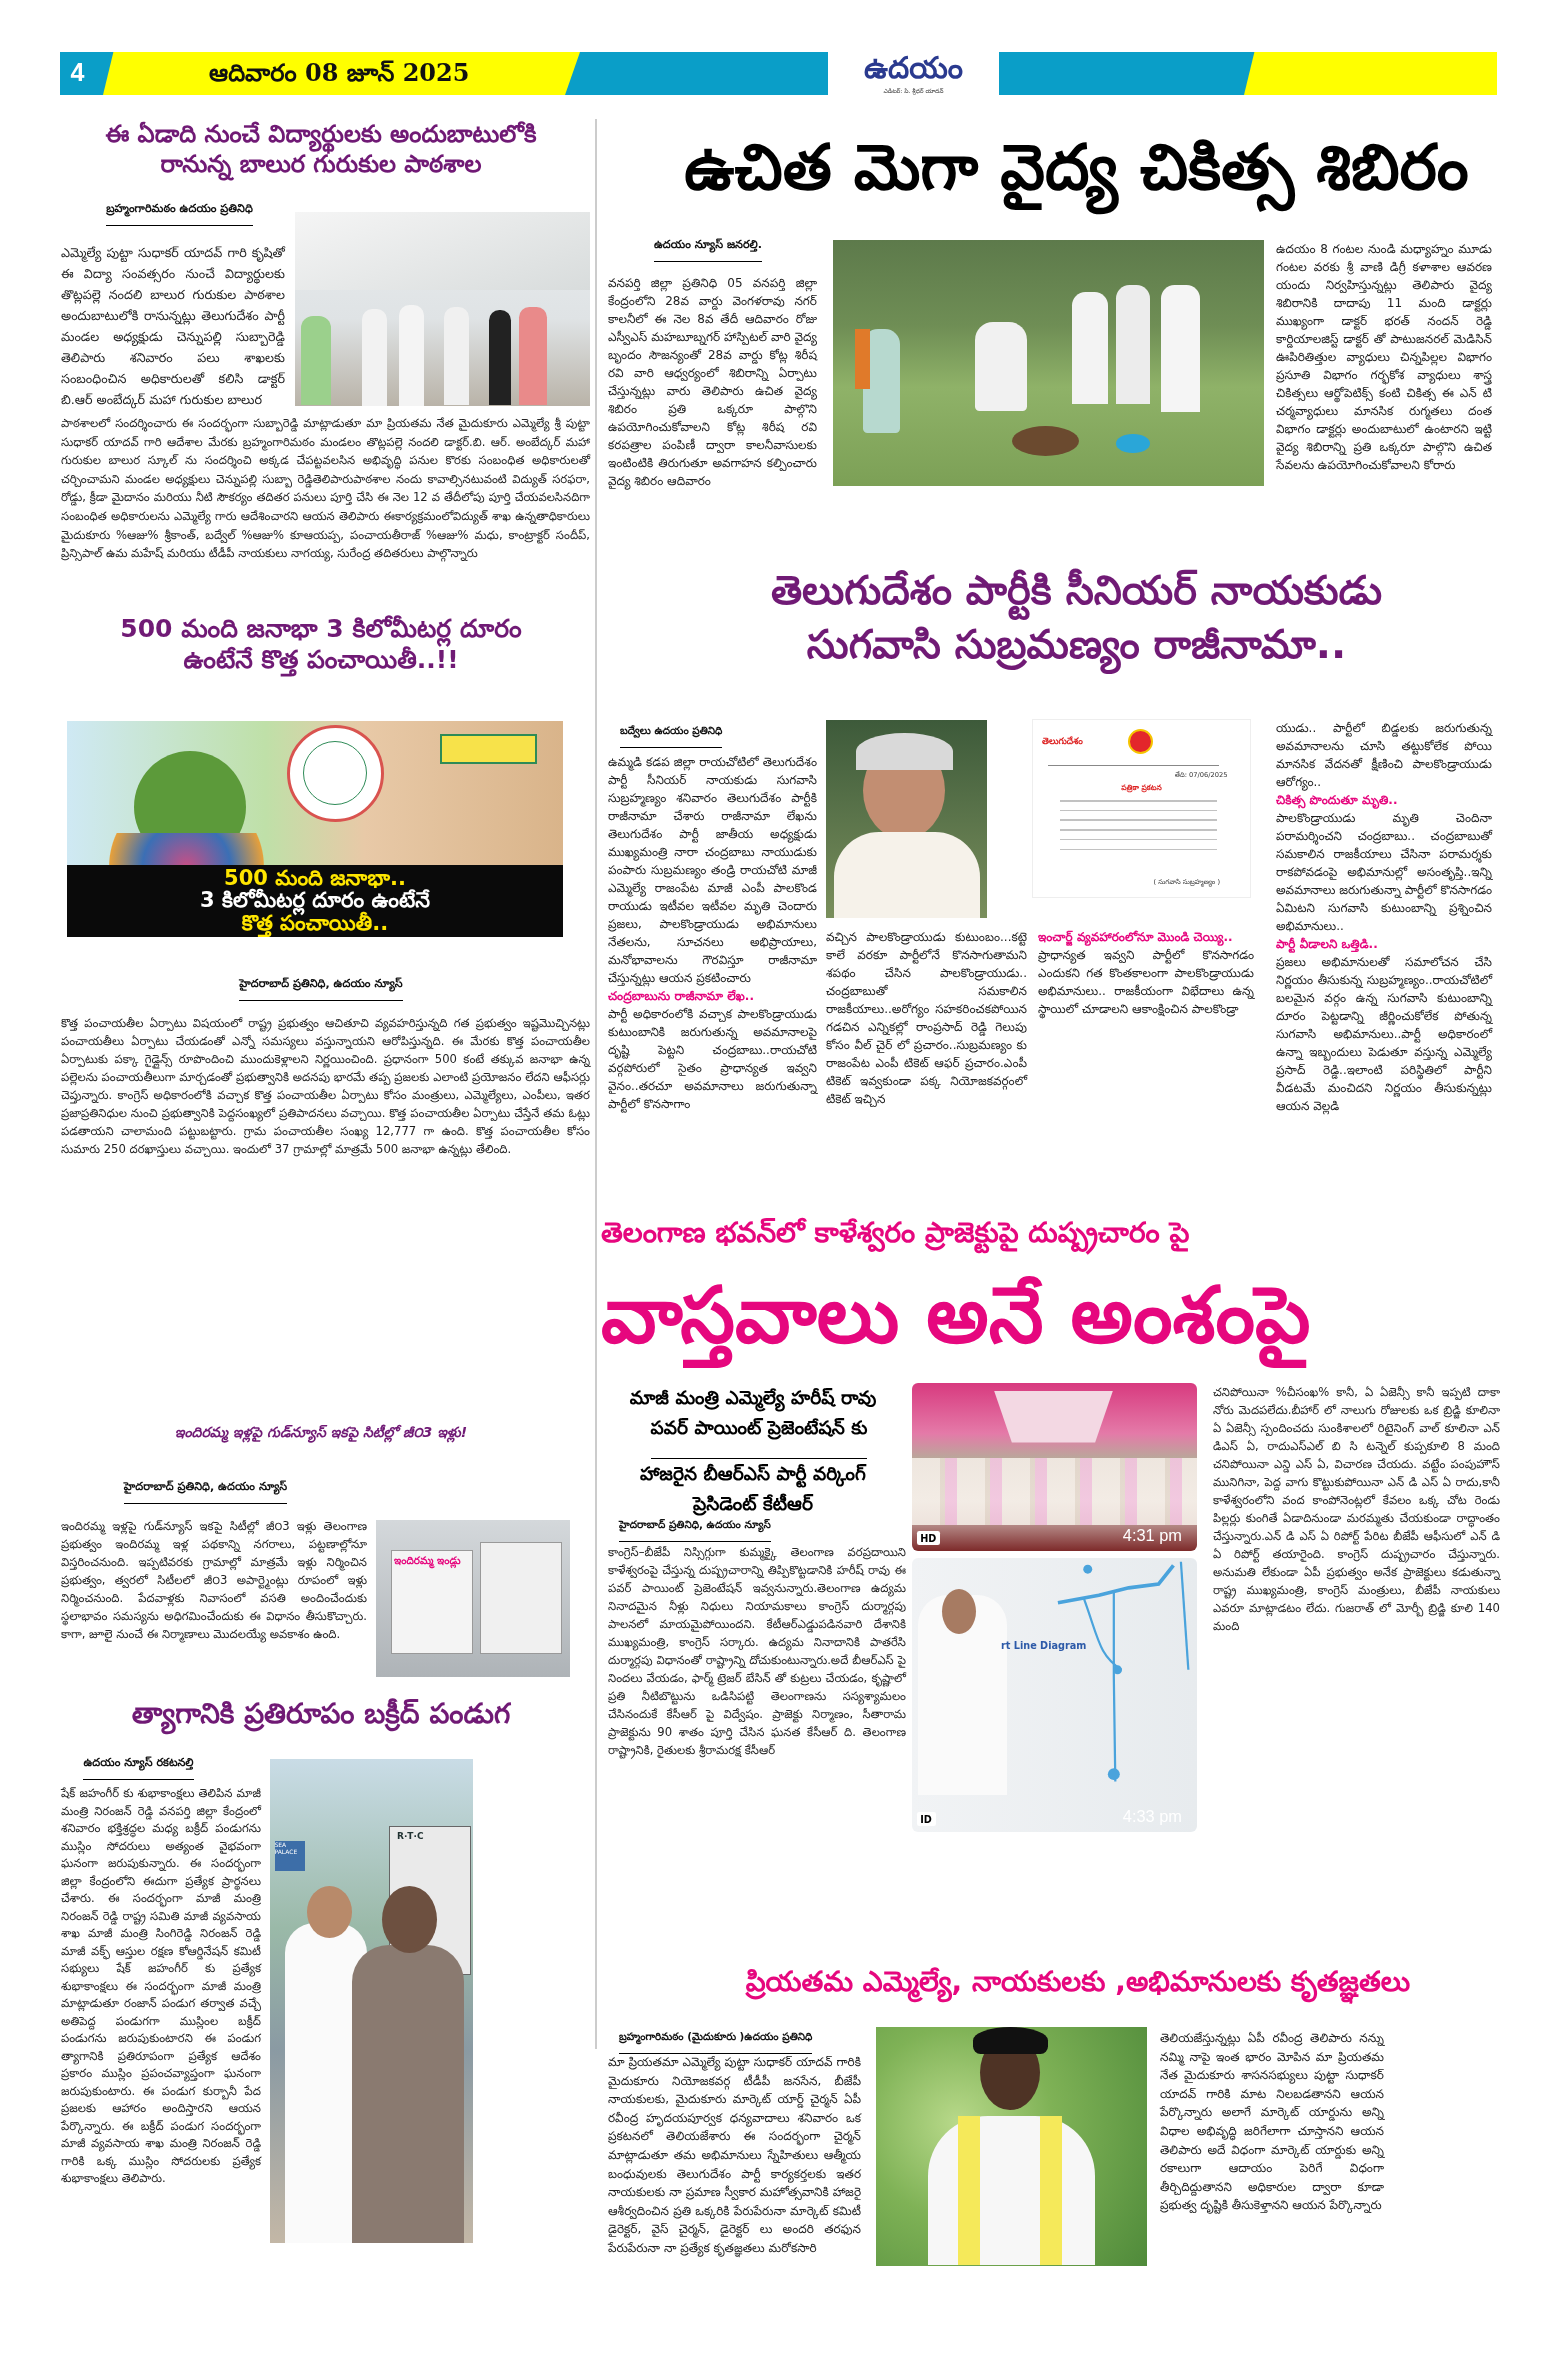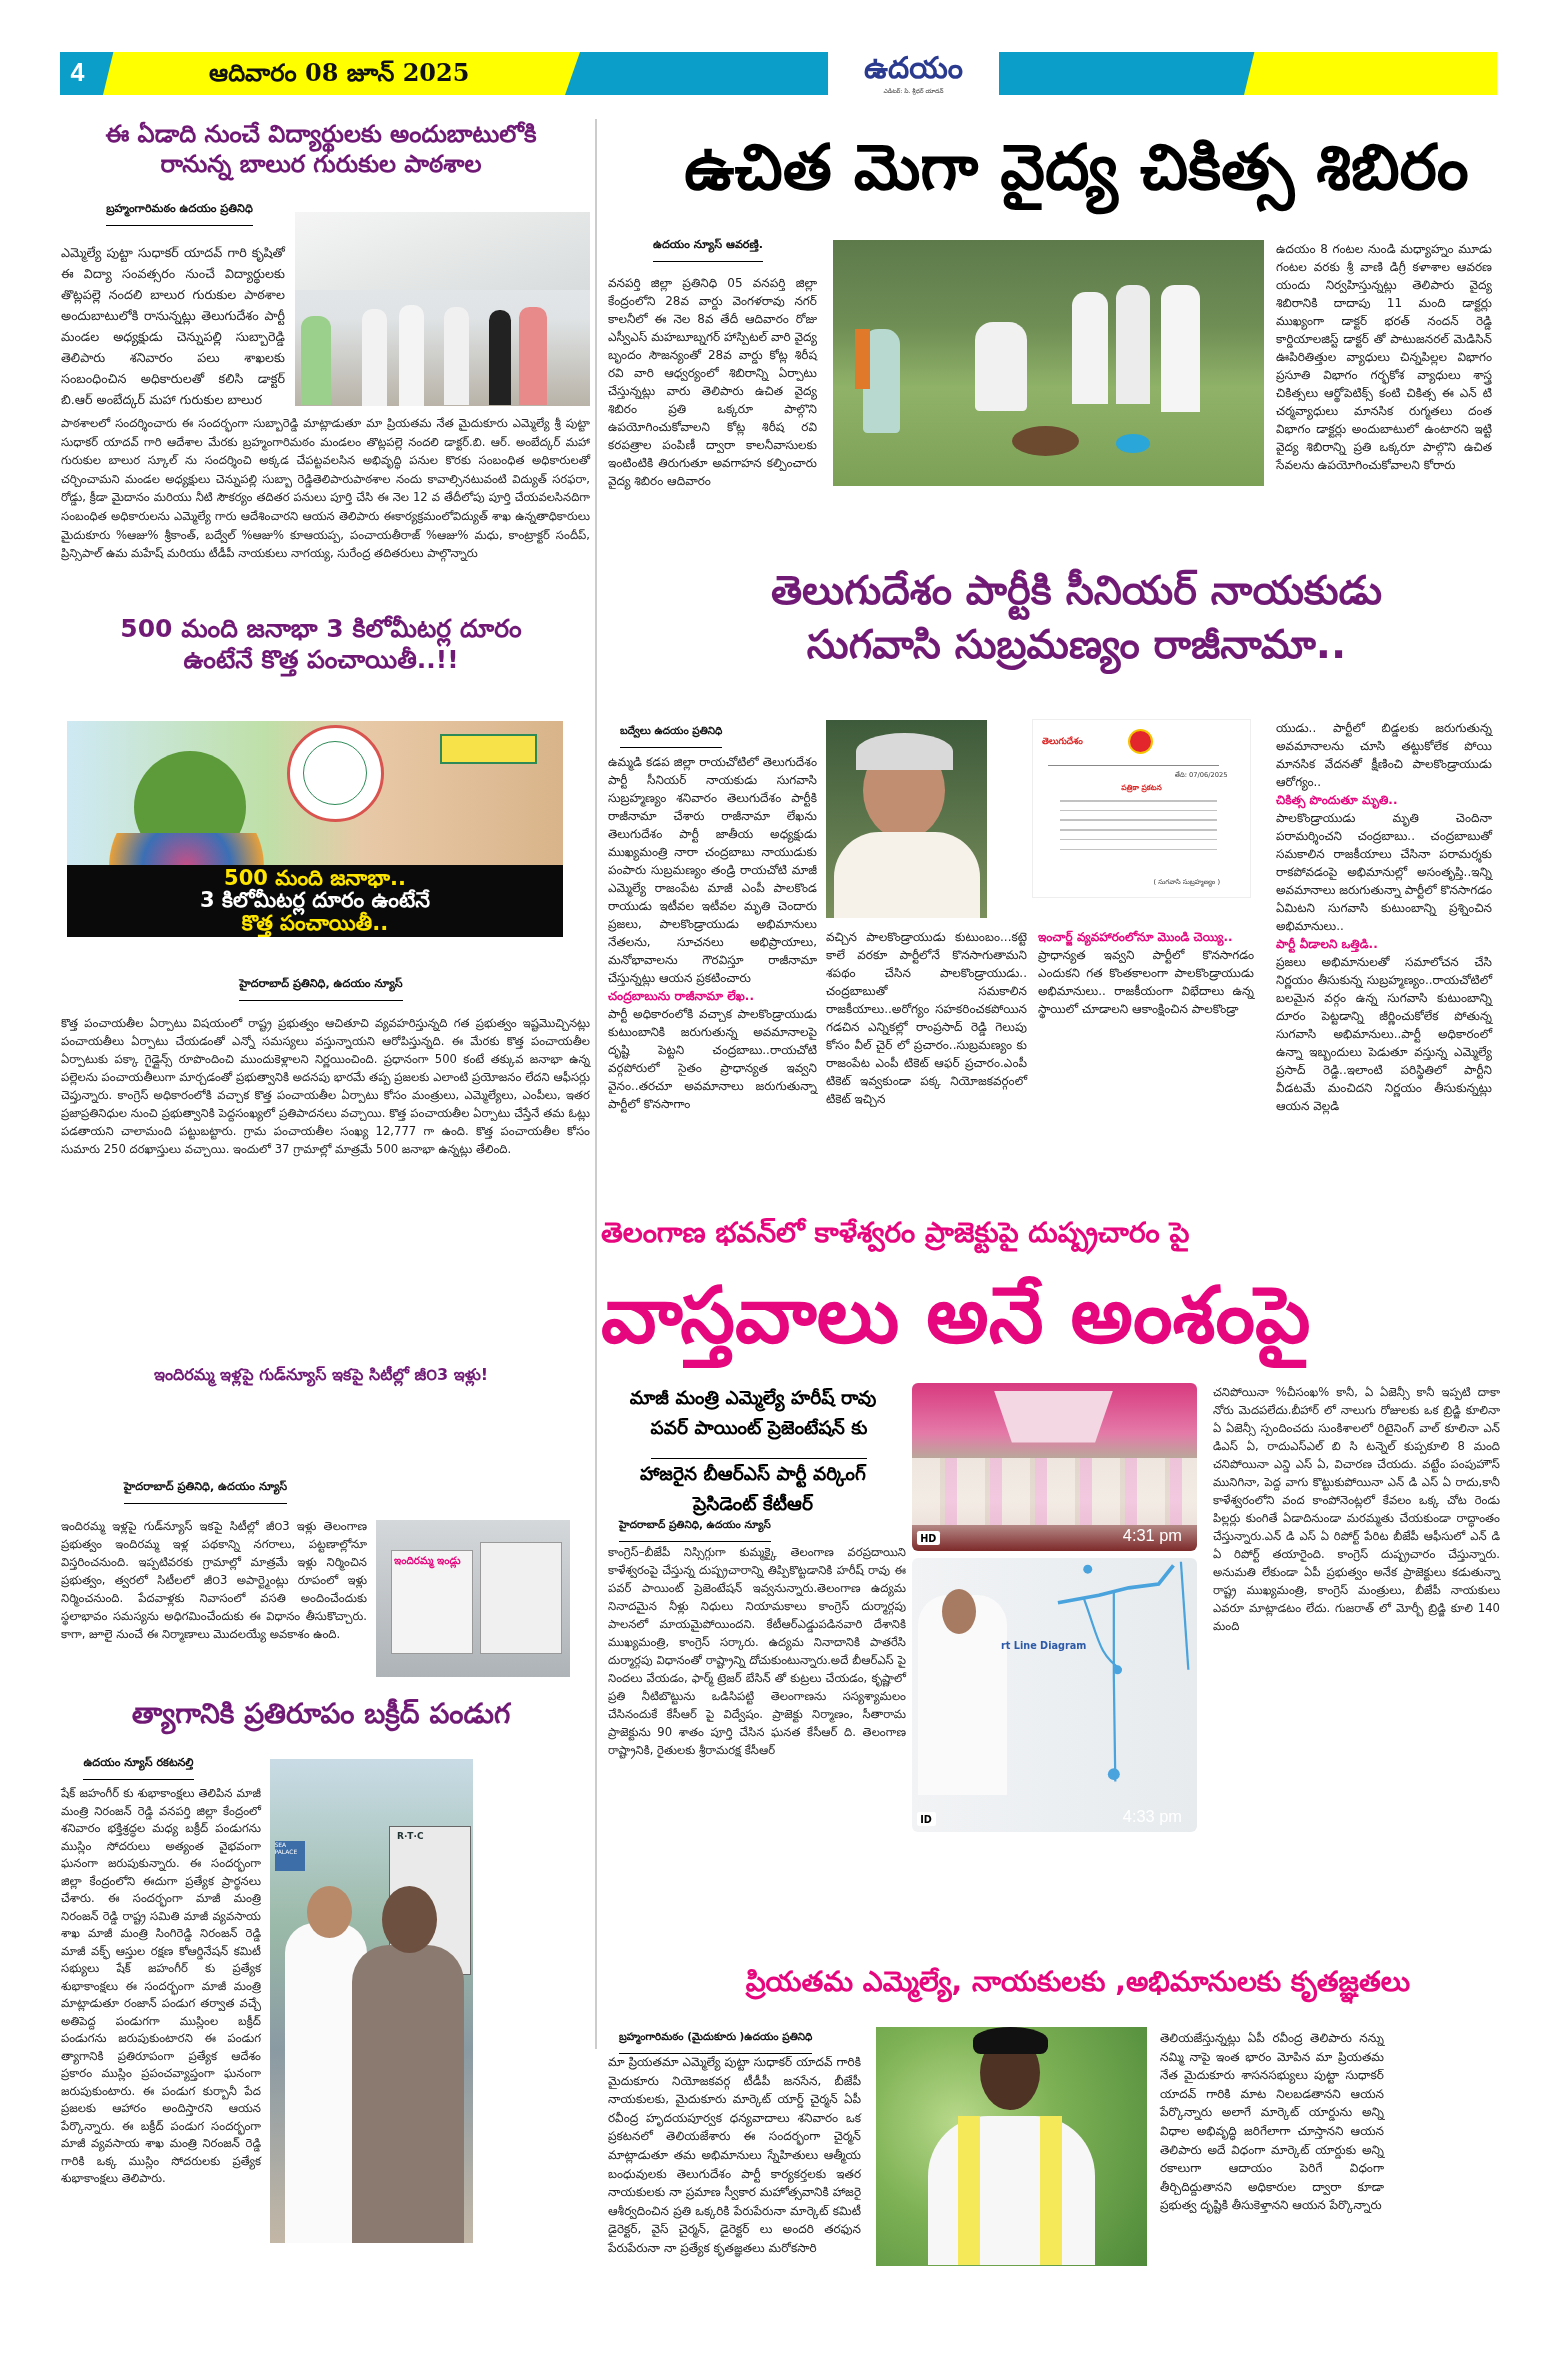--- a/index.html
+++ b/index.html
@@ -55,21 +55,21 @@
   <div style="position:absolute;left:67px;top:97px;width:25px;height:97px;background:#f2f2f2;border-radius:10.4px 10.4px 0 0;"></div>
   <div style="position:absolute;left:104px;top:93px;width:25px;height:101px;background:#f4f4f4;border-radius:10.4px 10.4px 0 0;"></div>
   <div style="position:absolute;left:149px;top:95px;width:25px;height:98px;background:#f0f0f0;border-radius:10.4px 10.4px 0 0;"></div>
   <div style="position:absolute;left:194px;top:98px;width:22.4px;height:95px;background:#222;border-radius:10.4px 10.4px 0 0;"></div>
   <div style="position:absolute;left:224px;top:95px;width:28px;height:98px;background:#e98a8a;border-radius:10.4px 10.4px 0 0;"></div>
 </div>
 <div class="abs body" style="left:61px; top:414px; width:529px; font-size:11.6px; line-height:18.6px;">పాఠశాలలో సందర్శించారు ఈ సందర్భంగా సుబ్బారెడ్డి మాట్లాడుతూ మా ప్రియతమ నేత మైదుకూరు ఎమ్మెల్యే శ్రీ పుట్టా సుధాకర్ యాదవ్ గారి ఆదేశాల మేరకు బ్రహ్మంగారిమఠం మండలం తొట్లపల్లె నందలి డాక్టర్.బి. ఆర్. అంబేద్కర్ మహా గురుకుల బాలుర స్కూల్ ను సందర్శించి అక్కడ చేపట్టవలసిన అభివృద్ధి పనుల కొరకు సంబంధిత అధికారులతో చర్చించామని మండల అధ్యక్షులు చెన్నుపల్లి సుబ్బా రెడ్డితెలిపారుపాఠశాల నందు కావాల్సినటువంటి విద్యుత్ సరఫరా, రోడ్డు, క్రీడా మైదానం మరియు నీటి సౌకర్యం తదితర పనులు పూర్తి చేసి ఈ నెల 12 వ తేదీలోపు పూర్తి చేయవలసినదిగా సంబంధిత అధికారులను ఎమ్మెల్యే గారు ఆదేశించారని ఆయన తెలిపారు ఈకార్యక్రమంలోవిద్యుత్ శాఖ ఉన్నతాధికారులు మైదుకూరు %ఆజు% శ్రీకాంత్, బద్వేల్ %ఆజు% కూఆయప్ప, పంచాయతీరాజ్ %ఆజు% మధు, కాంట్రాక్టర్ సందీప్, ప్రిన్సిపాల్ ఉమ మహేష్ మరియు టీడీపీ నాయకులు నాగయ్య, సురేంద్ర తదితరులు పాల్గొన్నారు</div>
 
 <div class="abs head-black" style="left:596px; top:130px; width:961px; font-size:63px; line-height:75px;">ఉచిత మెగా వైద్య చికిత్స శిబిరం</div>
 <div class="abs byline-wrap" style="left:596px; top:237px; width:224px;">
-  <span class="byline">ఉదయం న్యూస్ ఆవరణ్తి.</span>
+  <span class="byline">ఉదయం న్యూస్ జనరల్తి.</span>
 </div>
 <div class="abs body" style="left:608px; top:274px; width:209px; font-size:12px; line-height:18px;">వనపర్తి జిల్లా ప్రతినిధి 05 వనపర్తి జిల్లా కేంద్రంలోని 28వ వార్డు వెంగళరావు నగర్ కాలనీలో ఈ నెల 8వ తేదీ ఆదివారం రోజు ఎస్వీఎస్ మహబూబ్నగర్ హాస్పిటల్ వారి వైద్య బృందం సౌజన్యంతో 28వ వార్డు కోట్ల శిరీష రవి వారి ఆధ్వర్యంలో శిబిరాన్ని ఏర్పాటు చేస్తున్నట్లు వారు తెలిపారు ఉచిత వైద్య శిబిరం ప్రతి ఒక్కరూ పాల్గొని ఉపయోగించుకోవాలని కోట్ల శిరీష రవి కరపత్రాల పంపిణీ ద్వారా కాలనీవాసులకు ఇంటింటికి తిరుగుతూ అవగాహన కల్పించారు వైద్య శిబిరం ఆదివారం</div>
 <div class="photo" style="left:833px; top:240px; width:431px; height:246px; background:linear-gradient(180deg,#5d7a4b 0%,#6f8e55 35%,#8fb268 60%,#7ca056 100%);">
   <div style="position:absolute;left:30px;top:89px;width:37px;height:104px;background:#b7d9cf;border-radius:15px 15px 4.5px 4.5px;"></div>
   <div style="position:absolute;left:22.4px;top:89px;width:15px;height:60px;background:#e07a2a;"></div>
   <div style="position:absolute;left:142px;top:82px;width:52px;height:89px;background:#f1f1f1;border-radius:18px 18px 4.5px 4.5px;"></div>
   <div style="position:absolute;left:239px;top:52px;width:36px;height:112px;background:#f3f3f3;border-radius:13.4px 13.4px 0 0;"></div>
   <div style="position:absolute;left:283px;top:45px;width:34px;height:119px;background:#ececec;border-radius:13.4px 13.4px 0 0;"></div>
   <div style="position:absolute;left:328px;top:45px;width:39px;height:127px;background:#f5f5f5;border-radius:13.4px 13.4px 0 0;"></div>
   <div style="position:absolute;left:179px;top:186px;width:67px;height:30px;background:#6b4a2f;border-radius:50%;"></div>
@@ -95,21 +95,21 @@
     <div style="color:#ffe600;font-size:21px;">500 మంది జనాభా..</div>
     <div style="color:#fff;font-size:21px;">3 కిలోమీటర్ల దూరం ఉంటేనే</div>
     <div style="color:#ffe600;font-size:21px;">కొత్త పంచాయితీ..</div>
   </div>
 </div>
 <div class="abs byline-wrap" style="left:45px; top:976px; width:552px;">
   <span class="byline">హైదరాబాద్ ప్రతినిధి, ఉదయం న్యూస్</span>
 </div>
 <div class="abs body" style="left:61px; top:1014px; width:529px; font-size:11.6px; line-height:18px;">కొత్త పంచాయతీల ఏర్పాటు విషయంలో రాష్ట్ర ప్రభుత్వం ఆచితూచి వ్యవహరిస్తున్నది గత ప్రభుత్వం ఇష్టమొచ్చినట్లు పంచాయతీలు ఏర్పాటు చేయడంతో ఎన్నో సమస్యలు వస్తున్నాయని ఆరోపిస్తున్నది. ఈ మేరకు కొత్త పంచాయతీల ఏర్పాటుకు పక్కా గైడ్లైన్స్ రూపొందించి ముందుకెళ్లాలని నిర్ణయించింది. ప్రధానంగా 500 కంటే తక్కువ జనాభా ఉన్న పల్లెలను పంచాయతీలుగా మార్చడంతో ప్రభుత్వానికి అదనపు భారమే తప్ప ప్రజలకు ఎలాంటి ప్రయోజనం లేదని ఆఫీసర్లు చెప్తున్నారు. కాంగ్రెస్ అధికారంలోకి వచ్చాక కొత్త పంచాయతీల ఏర్పాటు కోసం మంత్రులు, ఎమ్మెల్యేలు, ఎంపీలు, ఇతర ప్రజాప్రతినిధుల నుంచి ప్రభుత్వానికి పెద్దసంఖ్యలో ప్రతిపాదనలు వచ్చాయి. కొత్త పంచాయతీల ఏర్పాటు చేస్తేనే తమ ఓట్లు పడతాయని చాలామంది పట్టుబట్టారు. గ్రామ పంచాయతీల సంఖ్య 12,777 గా ఉంది. కొత్త పంచాయతీల కోసం సుమారు 250 దరఖాస్తులు వచ్చాయి. ఇందులో 37 గ్రామాల్లో మాత్రమే 500 జనాభా ఉన్నట్లు తేలింది.</div>
 
-<div class="abs head-pink" style="left:45px; top:1365px; width:552px; font-size:16px;">ఇందిరమ్మ ఇళ్లపై గుడ్‌న్యూస్ ఇకపై సిటీల్లో జీ౦3 ఇళ్లు!</div>
+<div class="abs head-pink" style="left:45px; top:1424px; width:552px; font-size:14px;font-style:italic;">ఇందిరమ్మ ఇళ్లపై గుడ్‌న్యూస్ ఇకపై సిటీల్లో జీ౦3 ఇళ్లు!</div>
 <div class="abs byline-wrap" style="left:60px; top:1479px; width:291px;">
   <span class="byline">హైదరాబాద్ ప్రతినిధి, ఉదయం న్యూస్</span>
 </div>
 <div class="abs body" style="left:61px; top:1517px; width:306px; font-size:11.6px; line-height:18px;">ఇందిరమ్మ ఇళ్లపై గుడ్‌న్యూస్ ఇకపై సిటీల్లో జీ౦3 ఇళ్లు తెలంగాణ ప్రభుత్వం ఇందిరమ్మ ఇళ్ల పథకాన్ని నగరాలు, పట్టణాల్లోనూ విస్తరించనుంది. ఇప్పటివరకు గ్రామాల్లో మాత్రమే ఇళ్లు నిర్మించిన ప్రభుత్వం, త్వరలో సిటీలలో జీ౦3 అపార్ట్మెంట్లు రూపంలో ఇళ్లు నిర్మించనుంది. పేదవాళ్లకు నివాసంలో వసతి అందించేందుకు స్థలాభావం సమస్యను అధిగమించేందుకు ఈ విధానం తీసుకొచ్చారు. కాగా, జూలై నుంచే ఈ నిర్మాణాలు మొదలయ్యే అవకాశం ఉంది.</div>
 <div class="photo" style="left:376px; top:1520px; width:194px; height:157px; background:linear-gradient(180deg,#d4d8db,#aeb3b7);">
   <div style="position:absolute;left:15px;top:30px;width:82px;height:104px;background:#f4f4f4;border:1.5px solid #999;"></div>
   <div style="position:absolute;left:104px;top:22.4px;width:82px;height:112px;background:#f0f0f0;border:1.5px solid #999;"></div>
   <div style="position:absolute;left:18px;top:34px;color:#e6077e;font-weight:bold;font-size:10.4px;">ఇందిరమ్మ ఇండ్లు</div>
 </div>
 

